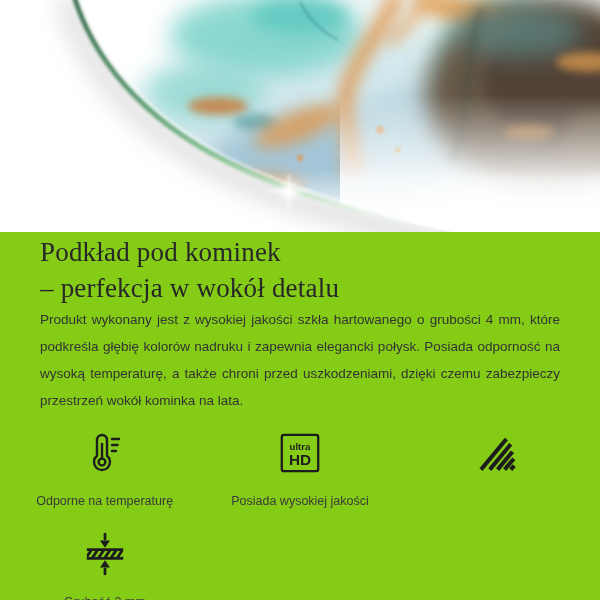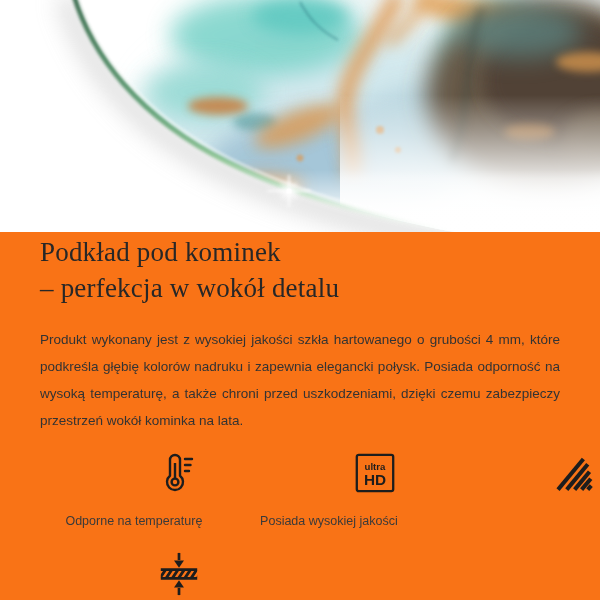--- a/index.html
+++ b/index.html
@@ -1,47 +1,47 @@
 <!DOCTYPE html>
 <html><head>
 <meta charset="utf-8">
 <style>
   html,body{margin:0;padding:0;}
   body{
     width:600px;height:600px;overflow:hidden;background:#ffffff;
     font-family:"Liberation Sans",sans-serif;color:#333;
     -webkit-font-smoothing:antialiased;
   }
-  .page{width:600px;height:600px;position:relative;background:#f97316;}
+  .page{width:600px;height:600px;position:relative;background:#84cc16;}
 
   
   .hero{width:600px;height:232px;position:relative;background:#fff;}
   .hero svg{display:block;}
 
   
   .heading{
     margin:2px 40px 0 40px;
     font-family:"Liberation Serif","DejaVu Serif",serif;
     font-weight:400;font-size:27px;line-height:36px;color:#272727;
     letter-spacing:.2px;
   }
   .desc{
-    margin:20px 40px 0 40px;width:520px;
+    margin:0 40px 0 40px;width:520px;
     font-size:13.5px;line-height:27px;color:#333;
     text-align:justify;
   }
 
   
   .features{
     width:586px;margin:14px auto 0 auto;
     display:grid;grid-template-columns:repeat(3,1fr);
     row-gap:20px;
   }
   .feature{
-    display:flex;flex-direction:column;align-items:flex-end;
+    display:flex;flex-direction:column;align-items:center;
   }
   .icon-wrap{
     height:50px;display:flex;align-items:center;justify-content:center;
   }
   .feature-label{
     margin-top:16px;font-size:12.5px;color:#3a3a3a;line-height:15px;
     white-space:nowrap;
   }
   .ic{stroke:#1d1d1d;fill:none;stroke-width:2.4;}
 </style>

